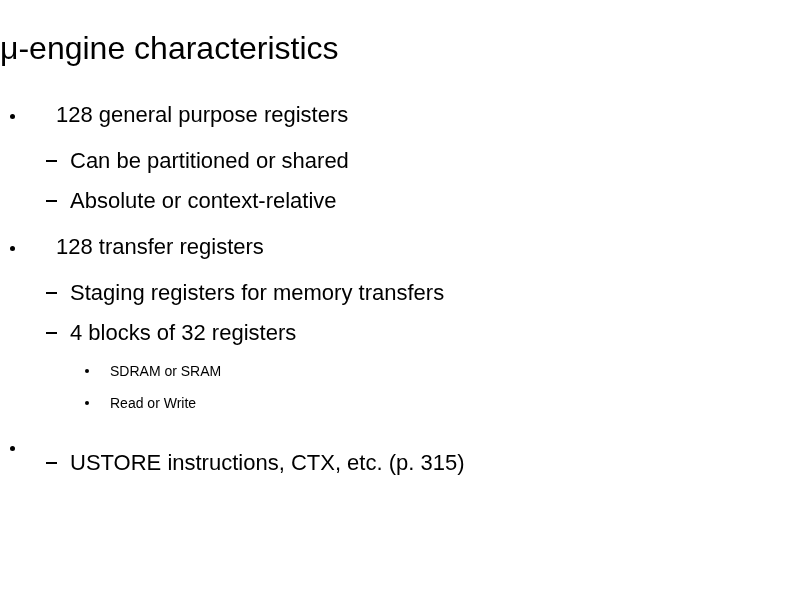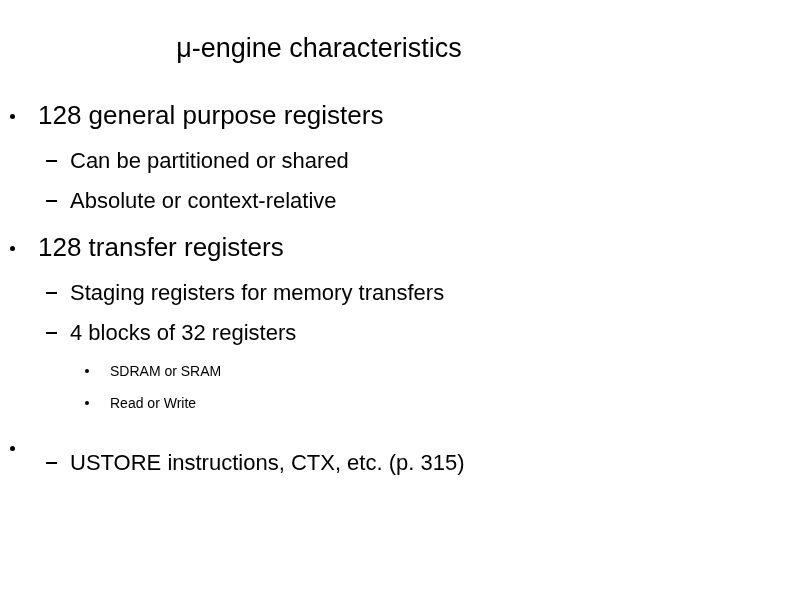--- a/index.html
+++ b/index.html
@@ -22,22 +22,22 @@
     height: 595px;
     background: #ffffff;
   }
 
   
   .slide-title {
     position: absolute;
     left: 0;
     top: 28px;
     width: 638px;
-    text-align: center;
-    font-size: 27px;
+    text-align: left;
+    font-size: 32px;
     line-height: 40px;
     font-weight: normal;
     color: #000000;
     white-space: nowrap;
   }
 
   
   .body {
     position: absolute;
     left: 0;
@@ -46,22 +46,22 @@
   }
 
   .line {
     position: relative;
     display: block;
     color: #000000;
   }
 
   
   .lvl1 {
-    padding-left: 38px;
-    font-size: 26px;
+    padding-left: 56px;
+    font-size: 22px;
     line-height: 30px;
     margin-bottom: 0;
   }
   .lvl1 .marker {
     position: absolute;
     left: 10px;
     top: 0;
     width: 20px;
     font-size: 26px;
     line-height: 30px;

